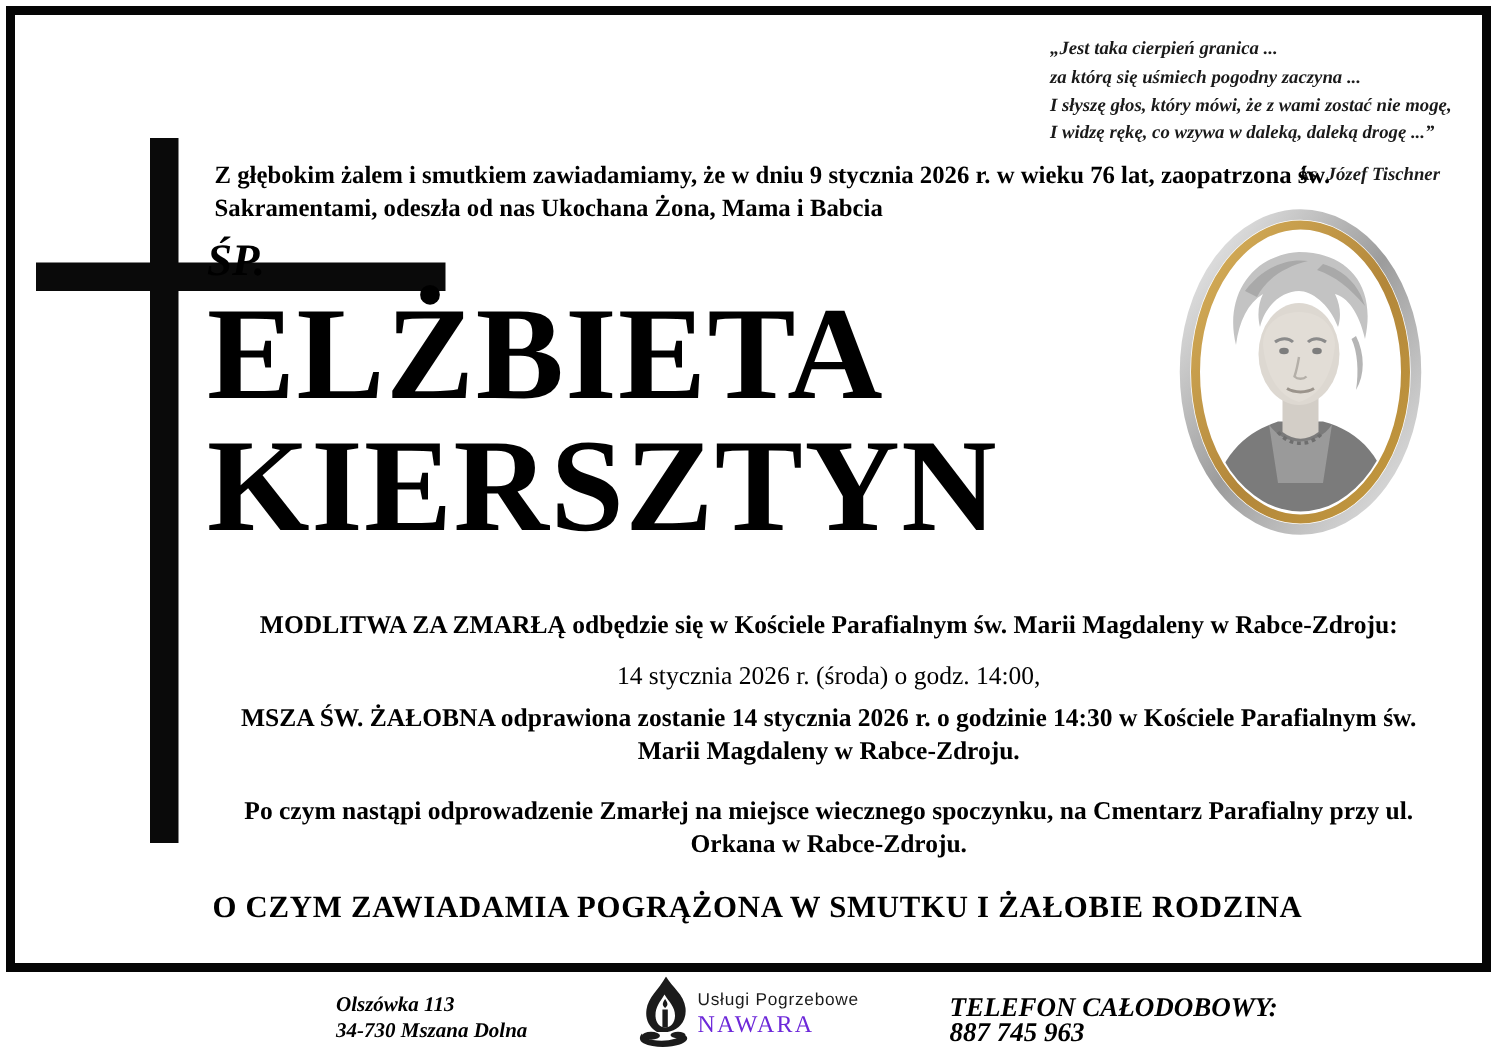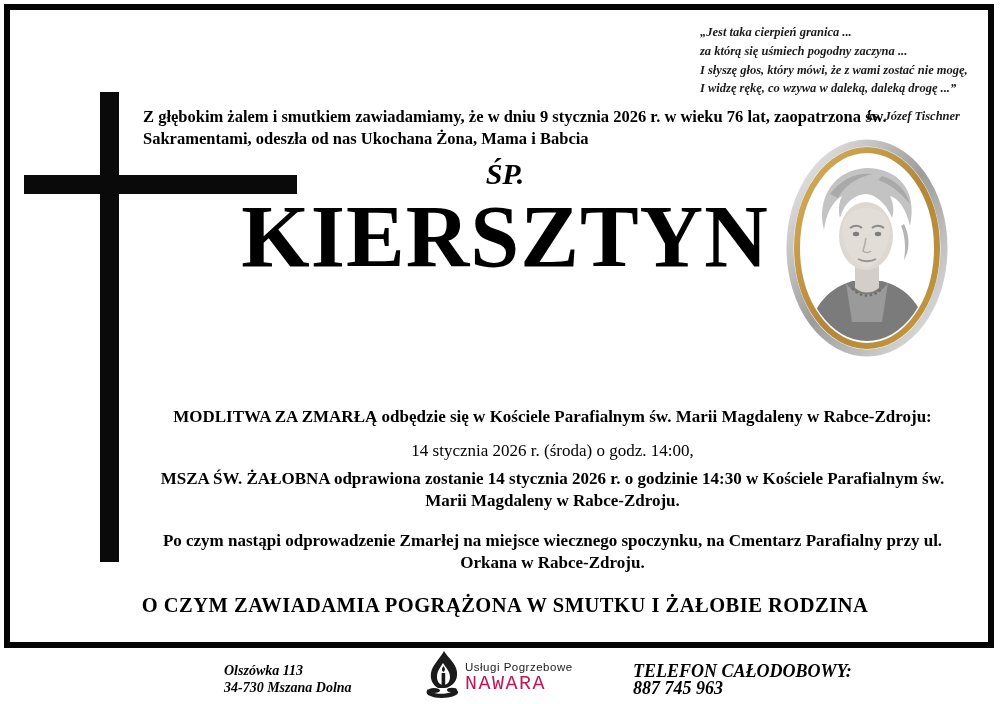--- a/index.html
+++ b/index.html
@@ -27,21 +27,21 @@
   }
   .quote-attr{text-align:right;padding-right:12px;margin-top:9px;}
 
   .intro{
     position:absolute;left:143px;top:106px;width:760px;
     font-weight:bold;font-size:16.5px;line-height:22px;
   }
 
   .name-block{
     position:absolute;left:138px;top:158px;width:734px;
-    text-align:center;
+    text-align:left;
   }
   .sp{font-style:italic;font-weight:bold;font-size:30px;line-height:32px;}
   .names{margin-top:3px;font-weight:bold;font-size:88px;line-height:88px;letter-spacing:1px;}
 
   .portrait{position:absolute;left:786px;top:138px;width:162px;height:220px;}
 
   .svc{
     position:absolute;left:145px;width:815px;
     text-align:center;font-size:17px;line-height:22px;
   }
@@ -65,22 +65,22 @@
     font-weight:bold;font-style:italic;font-size:18px;line-height:16.5px;
   }
   .logo{position:absolute;left:426px;top:651px;display:flex;align-items:center;}
   .logo-icon{width:34px;height:49px;margin-right:5px;}
   .logo-texts{padding-top:5px;}
   .logo-type{
     font-family:"Liberation Sans", sans-serif;
     font-size:11.5px;color:#1c1c1c;letter-spacing:0.5px;line-height:12px;
   }
   .logo-name{
-    font-family:Liberation Mono, monospace;
-    font-size:20px;letter-spacing:1.5px;line-height:22px;color:#be185d;
+    font-family:Liberation Serif, serif;
+    font-size:16px;letter-spacing:1.5px;line-height:22px;color:#6d28d9;
   }
 </style>
 </head>
 <body>
 
 <div class="page">
 
   <div class="frame"></div>
   <div class="cross-v"></div>
   <div class="cross-h"></div>
@@ -94,20 +94,21 @@
   </div>
 
   <div class="intro">
     <div>Z głębokim żalem i smutkiem zawiadamiamy, że w dniu 9 stycznia 2026 r. w wieku 76 lat,  zaopatrzona św.</div>
     <div>Sakramentami, odeszła od nas Ukochana Żona, Mama i Babcia</div>
   </div>
 
   <div class="name-block">
     <div class="sp">ŚP.</div>
     <div class="names">
+      <div>ELŻBIETA</div>
       <div>KIERSZTYN</div>
     </div>
   </div>
 
   <div class="portrait">
     <svg width="162" height="220" viewBox="0 0 162 220" xmlns="http://www.w3.org/2000/svg">
       <defs>
         <linearGradient id="silver" x1="0" y1="0" x2="1" y2="1">
           <stop offset="0" stop-color="#f2f2f2"></stop>
           <stop offset="0.5" stop-color="#9c9c9c"></stop>

